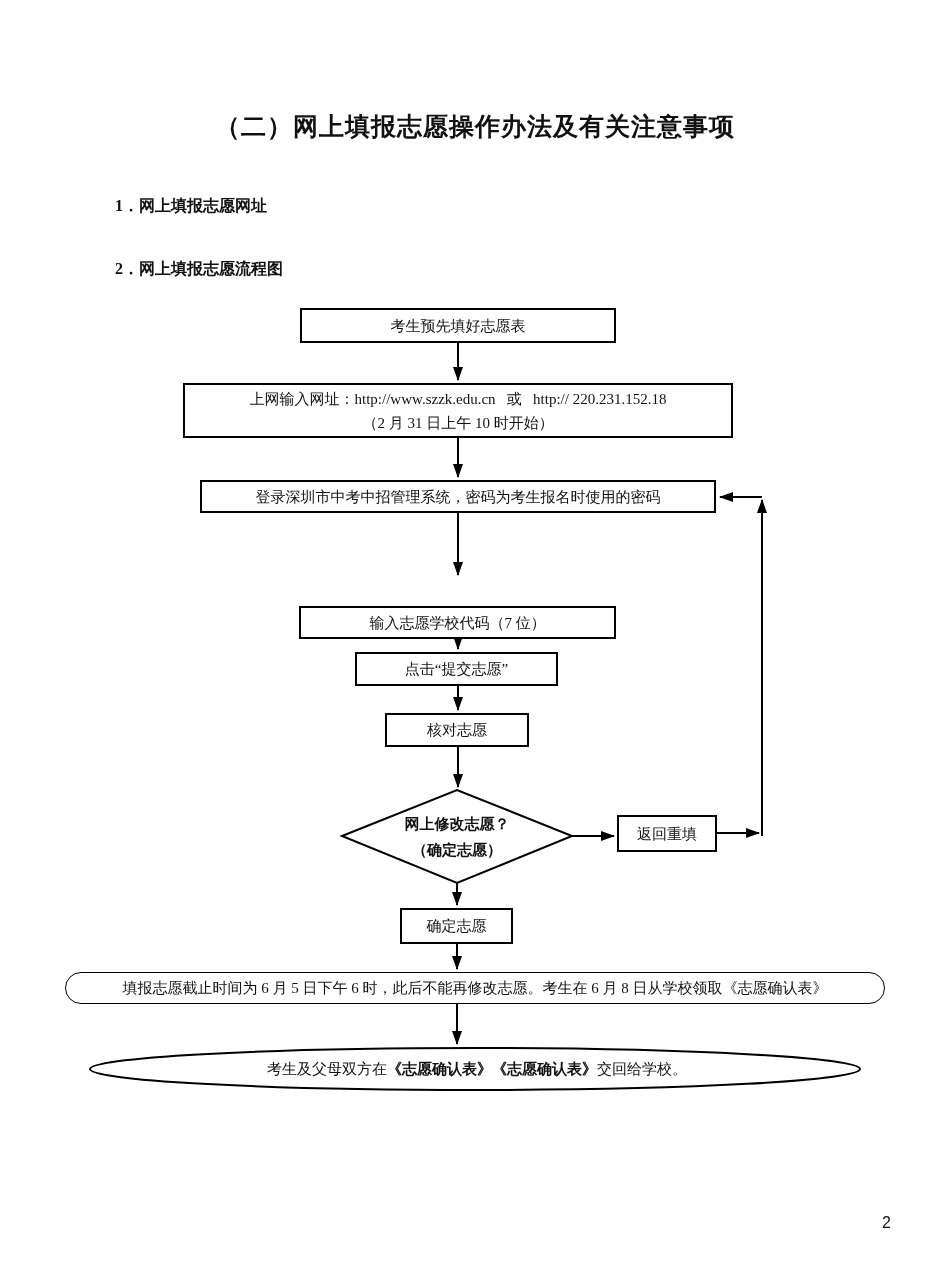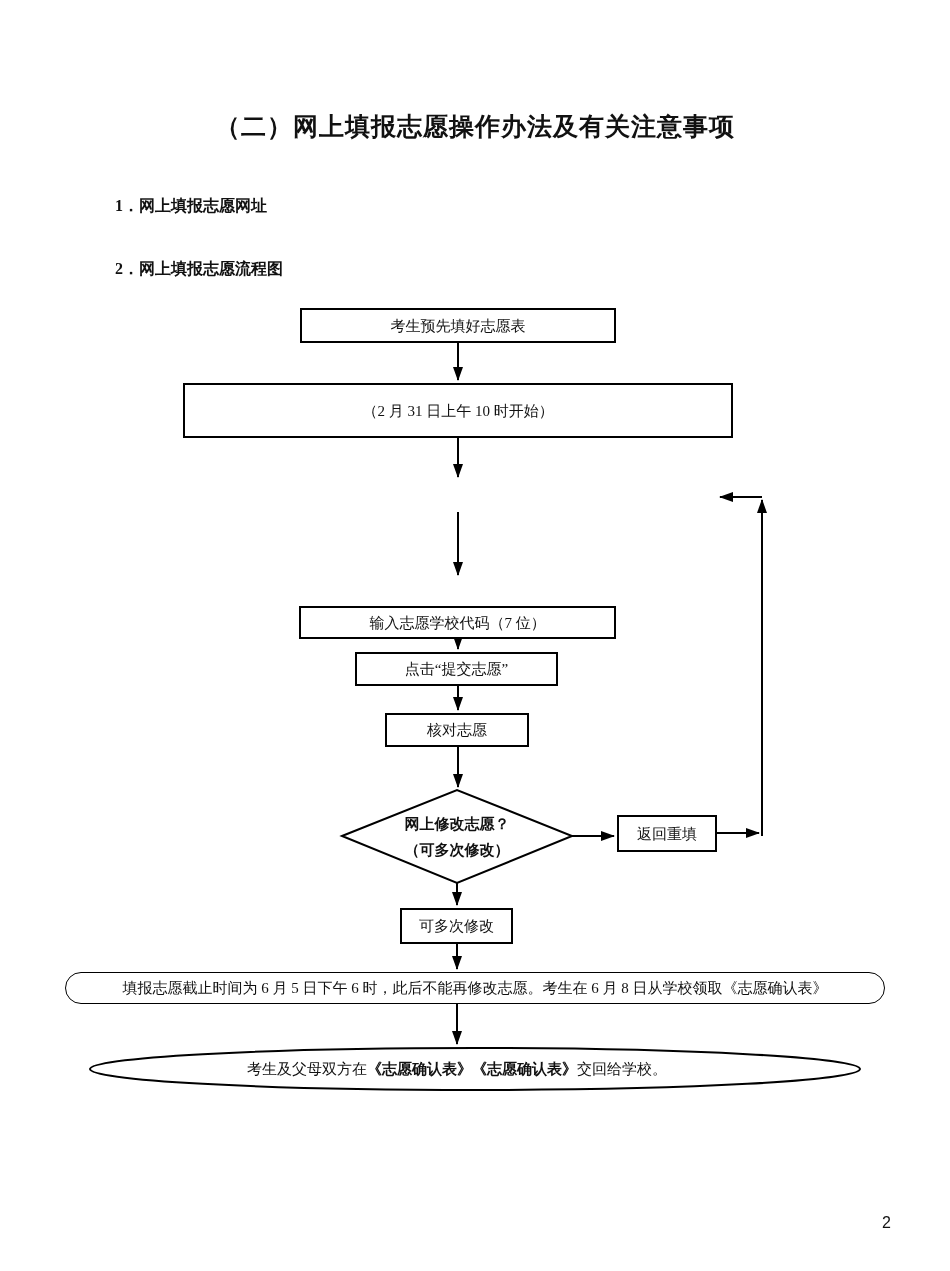--- a/index.html
+++ b/index.html
@@ -113,54 +113,58 @@
     <polygon points="342,836 457,790 572,836 457,883" fill="#ffffff" stroke="#000" stroke-width="2"></polygon>
 
     <ellipse cx="475" cy="1069" rx="385" ry="21" fill="#ffffff" stroke="#000" stroke-width="2"></ellipse>
   </svg>
 
   <div class="fbox" style="left:300px; top:308px; width:316px; height:35px;">
     <span>考生预先填好志愿表</span>
   </div>
 
   <div class="fbox" style="left:183px; top:383px; width:550px; height:55px;">
+    <span class="pre">上网输入网址：http://www.szzk.edu.cn   或   http:// 220.231.152.18</span>
     <span>（2 月 31 日上午 10 时开始）</span>
   </div>
 
+  <div class="fbox" style="left:200px; top:480px; width:516px; height:33px;">
+    <span>登录深圳市中考中招管理系统，密码为考生报名时使用的密码</span>
+  </div>
 
   <div class="fbox" style="left:299px; top:578px; width:317px; height:33px;margin-top:28px;">
     <span>输入志愿学校代码（7 位）</span>
   </div>
 
   <div class="fbox" style="left:385px; top:713px; width:144px; height:34px;">
     <span>核对志愿</span>
   </div>
 
   <div class="fbox" style="left:355px; top:652px; width:203px; height:34px;">
     <span>点击“提交志愿”</span>
   </div>
 
   <div class="ftext" style="left:342px; top:798px; width:230px; height:78px;font-weight:bold;">
     <span>网上修改志愿？</span>
-    <span>（可多次修改）</span>
+    <span>（确定志愿）</span>
   </div>
 
   <div class="fbox" style="left:617px; top:815px; width:100px; height:37px;">
     <span>返回重填</span>
   </div>
 
   <div class="fbox" style="left:400px; top:908px; width:113px; height:36px;">
-    <span>可多次修改</span>
+    <span>确定志愿</span>
   </div>
 
   <div class="fbox thin" style="left:65px; top:972px; width:820px; height:32px;">
     <span>填报志愿截止时间为 6 月 5 日下午 6 时，此后不能再修改志愿。考生在 6 月 8 日从学校领取《志愿确认表》</span>
   </div>
 
-  <div class="ftext" style="left:72px; top:1050px; width:770px; height:38px; flex-direction:row; flex-wrap:nowrap; white-space:nowrap;align-items:center;">
+  <div class="ftext" style="left:92px; top:1050px; width:770px; height:38px; flex-direction:row; flex-wrap:nowrap; white-space:nowrap;align-items:center;">
     <span>考生及父母双方在</span>
       <span class="bold-seg">《志愿确认表》</span>
       <span class="bold-seg">《志愿确认表》</span>
       <span>交回给学校。</span>
   </div>
 
   <div class="page-number">2</div>
 
 </div>
 

